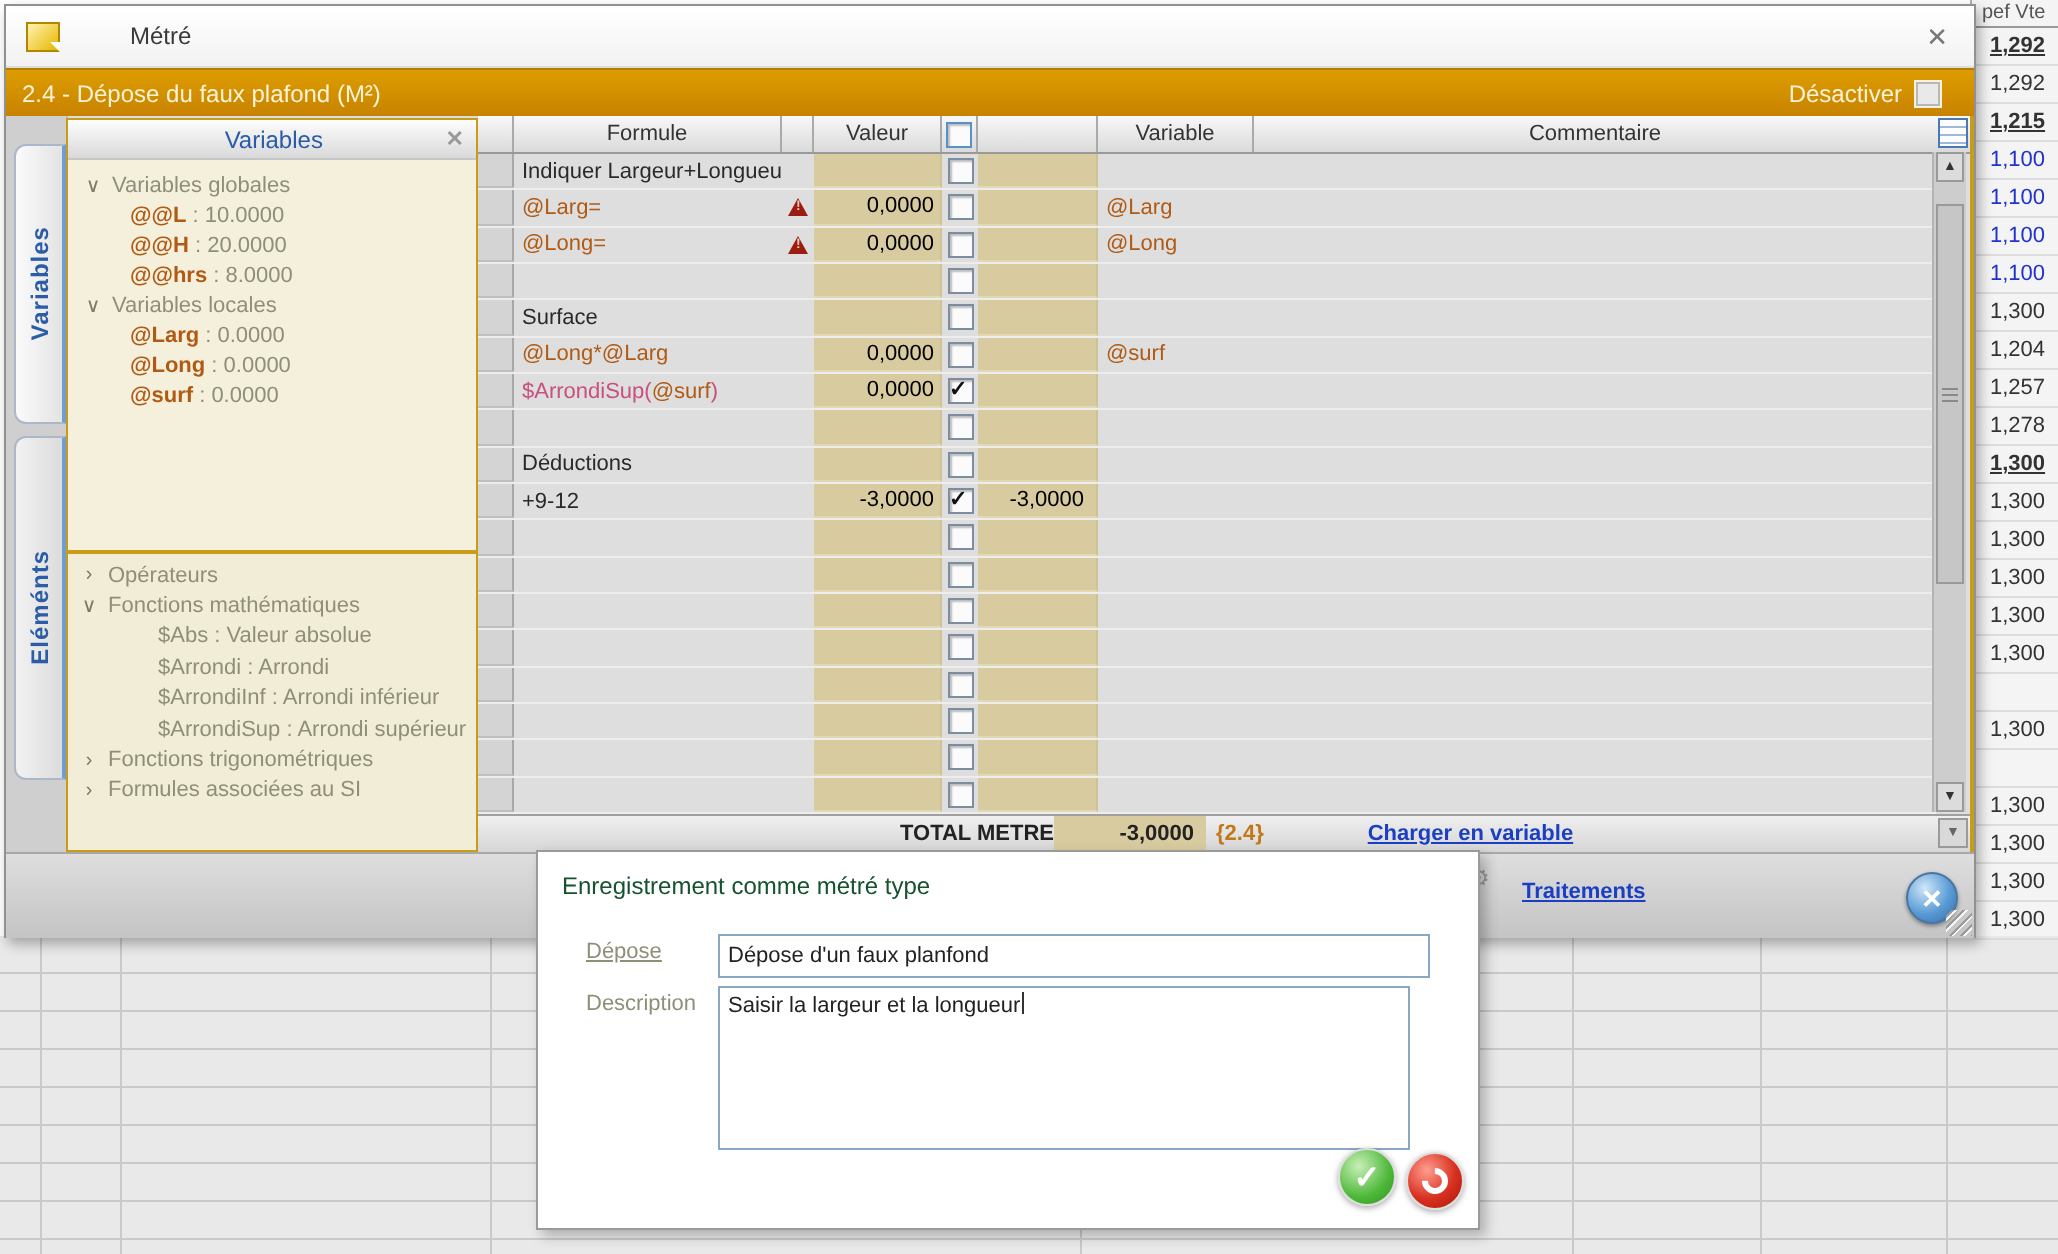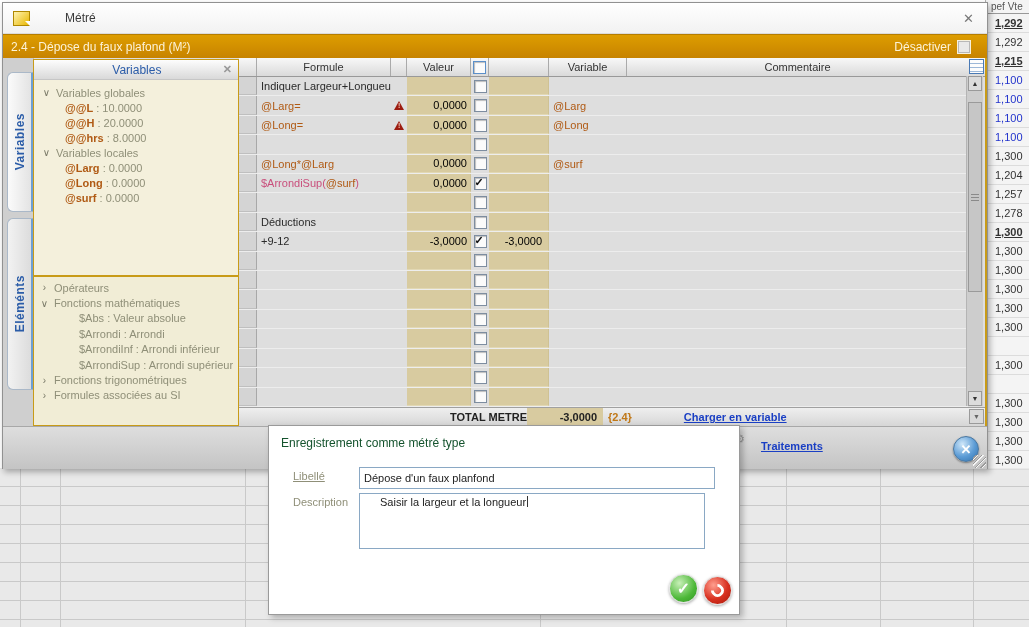--- a/index.html
+++ b/index.html
@@ -128,21 +128,21 @@
 
   
   .dialog{position:absolute;left:268px;top:425px;width:470px;height:188px;background:#fff;
     border:1px solid #9a9a9a;box-shadow:3px 3px 6px rgba(0,0,0,.25);font-size:12px;}
   .dtitle{padding:10px 30px 0 12px;color:#14532d;}
   .drow{position:absolute;left:24px;display:flex;}
   .dlabel{width:66px;color:#8f8f78;font-size:11px;padding-top:3px;}
   .dlabel.u{text-decoration:underline;}
   .dinput{width:346px;height:18px;border:1px solid #8aa8c4;font-size:11px;color:#222;padding:1px 4px;
     font-family:"Liberation Sans",sans-serif;box-sizing:content-box;}
-  .dtext{width:346px;height:56px;border:1px solid #8aa8c4;font-size:11px;color:#222;padding:2px 20px;background:#fff;box-sizing:border-box;}
+  .dtext{width:346px;height:82px;border:1px solid #8aa8c4;font-size:11px;color:#222;padding:2px 4px;background:#fff;box-sizing:border-box;}
   .caret{display:inline-block;width:1px;height:11px;background:#333;vertical-align:-1px;margin-left:1px;}
   .btn-ok{position:absolute;left:400px;top:148px;width:29px;height:29px;border-radius:50%;
     background:radial-gradient(circle at 35% 30%,#c8f0b8,#4db838 60%,#2f9422);border:1px solid #ddd;
     box-shadow:0 1px 3px rgba(0,0,0,.35);color:#fff;font-weight:bold;font-size:16px;
     display:flex;align-items:center;justify-content:center;box-sizing:border-box;}
   .btn-cancel{position:absolute;left:434px;top:150px;width:29px;height:29px;border-radius:50%;
     background:radial-gradient(circle at 35% 30%,#ff9e8e,#d83020 55%,#a81808);border:1px solid #ddd;
     box-shadow:0 1px 3px rgba(0,0,0,.35);display:flex;align-items:center;justify-content:center;box-sizing:border-box;}
   .btn-cancel .arc{width:13px;height:13px;border:3px solid #fff;border-left-color:transparent;border-radius:50%;
     transform:rotate(45deg);box-sizing:border-box;}
@@ -458,20 +458,44 @@
               </div>
               <div class="c val2c tan">
                 <span></span>
               </div>
               <div class="c varc">
                 <span class="c-var"></span>
               </div>
               <div class="c cmc"></div>
             </div>
 
+            <div class="grow">
+              <div class="c rowhdr"></div>
+              <div class="c formule">
+                <span class="c-plain">Surface</span>
+                <span class="c-var"></span>
+                <span class="c-func"></span>
+              </div>
+              <div class="c warnc">
+                <span class="warn"></span>
+              </div>
+              <div class="c valc tan">
+                <span></span>
+              </div>
+              <div class="c chkc">
+                <span class="cb"></span>
+              </div>
+              <div class="c val2c tan">
+                <span></span>
+              </div>
+              <div class="c varc">
+                <span class="c-var"></span>
+              </div>
+              <div class="c cmc"></div>
+            </div>
 
             <div class="grow">
               <div class="c rowhdr"></div>
               <div class="c formule">
                 <span class="c-var">@Long*@Larg</span>
                 <span class="c-var"></span>
                 <span class="c-func"></span>
               </div>
               <div class="c warnc">
                 <span class="warn"></span>
@@ -815,21 +839,21 @@
       <div class="treat">Traitements</div>
       <div class="bluex">✕</div>
       <div class="grip-corner"></div>
     </div>
   </div>
 
   <div class="dialog">
     <div class="dtitle">Enregistrement comme métré type</div>
 
     <div class="drow" style="top:41px">
-      <div class="dlabel u">Libellé</div>
+      <div class="dlabel u">Dépose</div>
       <input class="dinput" value="Dépose d'un faux planfond" style="">
     </div>
 
     <div class="drow" style="top:67px">
       <div class="dlabel">Description</div>
       <div class="dtext"><span>Saisir la largeur et la longueur</span><span class="caret"></span></div>
     </div>
 
     <div class="btn-ok">✓</div>
     <div class="btn-cancel">

